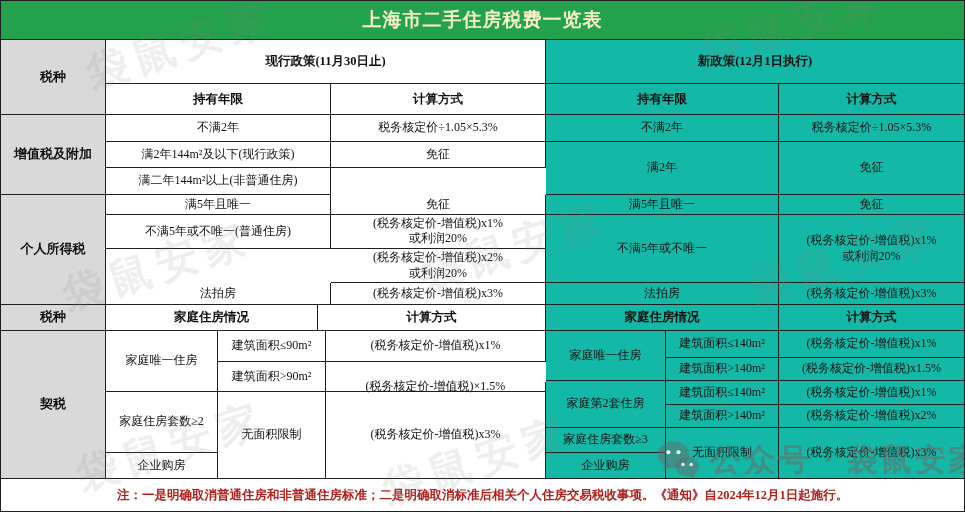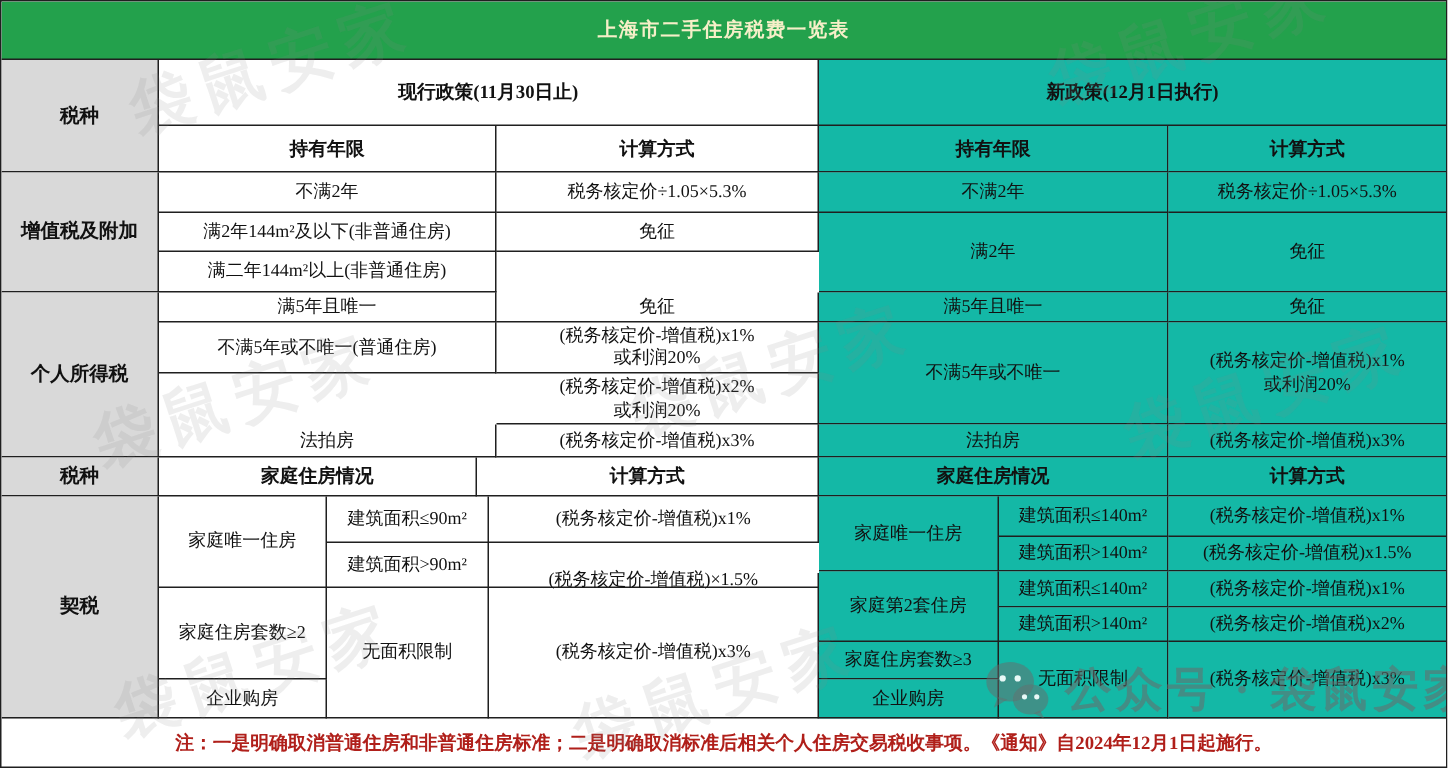--- a/index.html
+++ b/index.html
@@ -16,21 +16,21 @@
     position:relative; z-index:2; background:transparent;
   }
   .lc { border-right:none; }
   .b  { font-weight:bold; font-size:12.5px; }
   .g  { background:#d9d9d9; font-weight:bold; font-size:13px; }
   .y  { background:#14b8a6; }
   .title-band {
     height:39px; background:#23a14c; display:flex; align-items:center; justify-content:center;
     border-bottom:1px solid #1f1f1f; box-sizing:border-box; position:relative; z-index:2;
   }
-  .title-band span { color:#f6efc8; font-weight:bold; font-size:13px; letter-spacing:1px; }
+  .title-band span { color:#f6efc8; font-weight:bold; font-size:19px; letter-spacing:1px; }
   .note-band {
     height:32px; display:flex; align-items:center; justify-content:center;
     box-sizing:border-box; position:relative; z-index:2;
   }
   .note-band span { color:#b01f1a; font-weight:bold; font-size:12.5px; }
   .deed-flex { display:flex; height:148px; }
   .wm {
     position:absolute; z-index:3; pointer-events:none; transform:rotate(-18deg);
     font-size:42px; font-weight:bold; color:rgba(135,135,135,0.14);
     letter-spacing:7px; white-space:nowrap;
@@ -58,21 +58,21 @@
     <div class="c b">持有年限</div>
     <div class="c b">计算方式</div>
     <div class="c b y">持有年限</div>
     <div class="c b y lc">计算方式</div>
   </div>
 
   <div class="band" style="grid-template-columns:105px 225px 215px 233px 185px; grid-template-rows:repeat(3,1fr); height:80px;">
     <div class="c g" style="grid-row:1/4;">增值税及附加</div>
     <div class="c" style="grid-column:2;grid-row:1;">不满2年</div>
     <div class="c" style="grid-column:3;grid-row:1;">税务核定价÷1.05×5.3%</div>
-    <div class="c" style="grid-column:2;grid-row:2;">满2年144m²及以下(非普通住房)</div>
+    <div class="c" style="grid-column:2;grid-row:2;">满2年144m²及以下(现行政策)</div>
     <div class="c" style="grid-column:3;grid-row:2;">免征</div>
     <div class="c" style="grid-column:2;grid-row:3;">满二年144m²以上(非普通住房)</div>
     <div class="c y" style="grid-column:4;grid-row:1;">不满2年</div>
     <div class="c y lc" style="grid-column:5;grid-row:1;">税务核定价÷1.05×5.3%</div>
     <div class="c y" style="grid-column:4;grid-row:2/4;">满2年</div>
     <div class="c y lc" style="grid-column:5;grid-row:2/4;">免征</div>
   </div>
 
   <div class="band" style="grid-template-columns:105px 225px 215px 233px 185px; grid-template-rows:20fr 34fr 34fr 22fr; height:110px;">
     <div class="c g" style="grid-row:1/5;">个人所得税</div>

